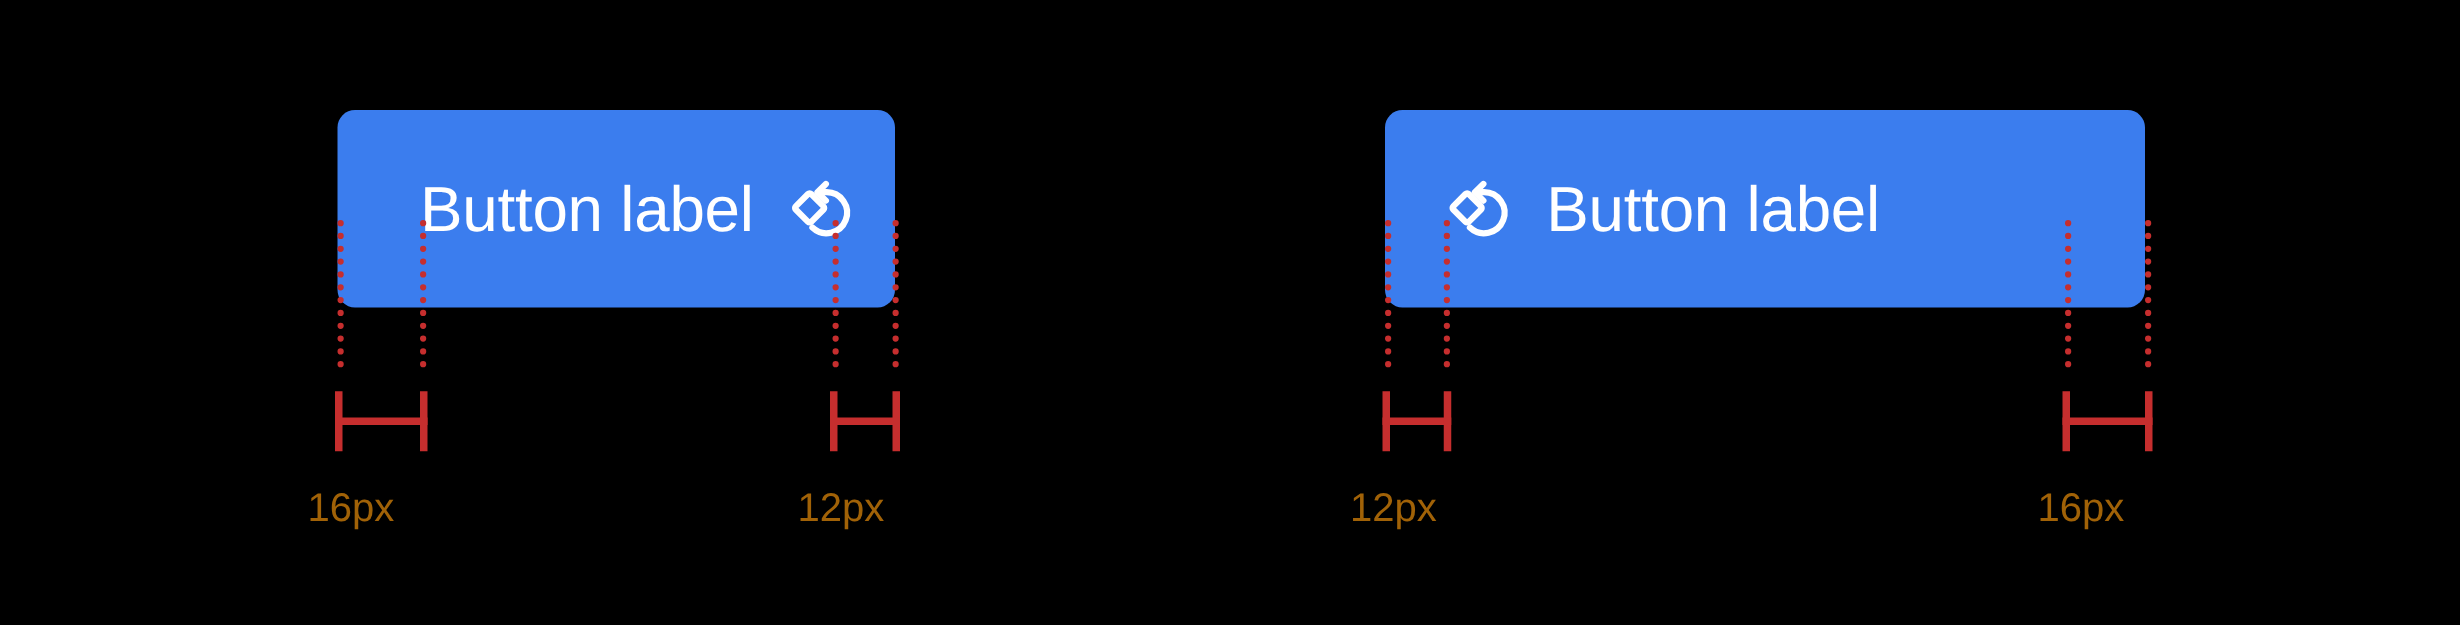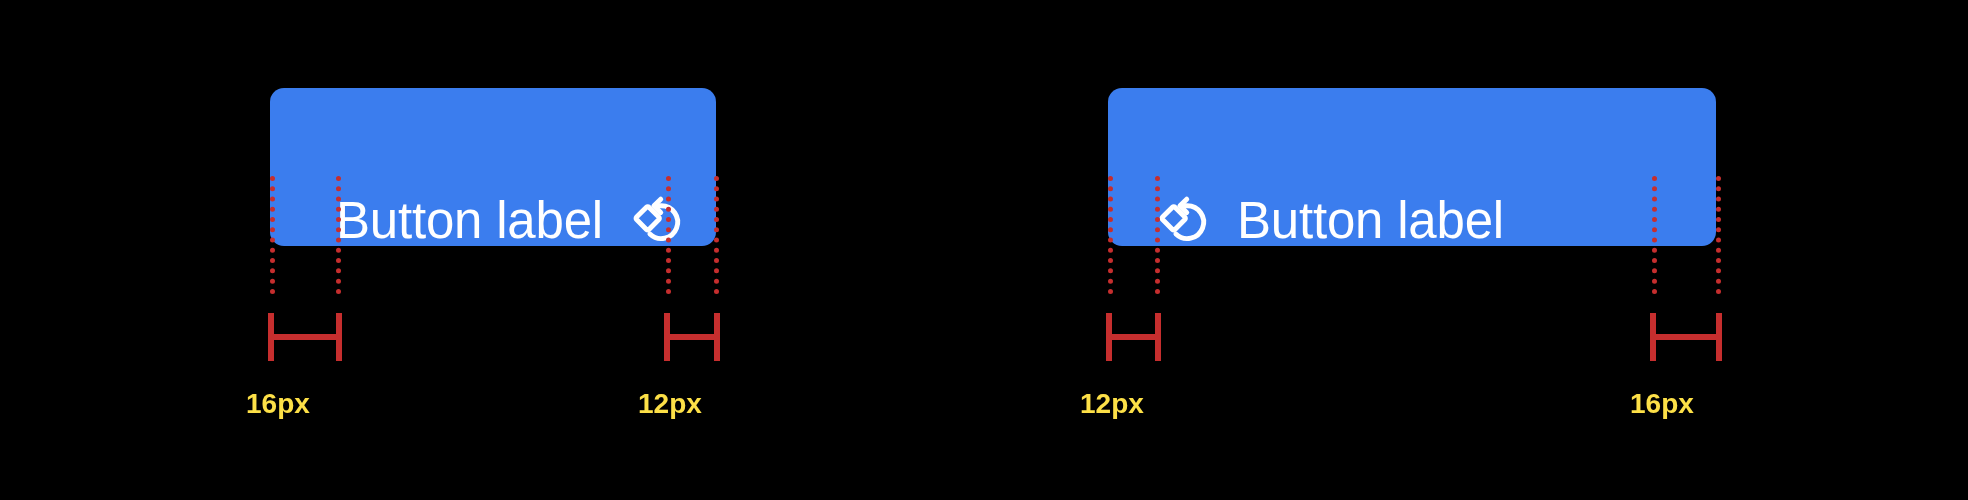--- a/index.html
+++ b/index.html
@@ -18,27 +18,27 @@
   
   .stage {
     position:absolute;
     inset:0;
   }
 
   
   .btn {
     position:absolute;
     display:flex;
-    align-items:flex-end;
+    align-items:center;
     background:#3B7DEE;
     border-radius:14px;
     border:0;
     cursor:pointer;
     white-space:nowrap;
-    padding:0;
+    padding:17px;
   }
 
   .btn-label {
     color:#FFFFFF;
     font-size:51px;
     line-height:1;
     font-weight:400;
     letter-spacing:-0.2px;
     display:block;
   }
@@ -92,24 +92,24 @@
   .bracket .cap.right { right:0; }
   .bracket .bar {
     position:absolute;
     top:21px; left:0; right:0;
     height:6px;
     background:#C62E2E;
   }
 
   .measure-label {
     position:absolute;
-    color:#fde047;
-    font-size:28px;
+    color:#a16207;
+    font-size:32px;
     line-height:1;
-    font-weight:700;
+    font-weight:400;
     white-space:nowrap;
   }
 </style>
 </head>
 <body>
 
 <div class="stage">
 
   <div class="btn" id="btn-trailing">
     <span class="btn-label">Button label</span>

